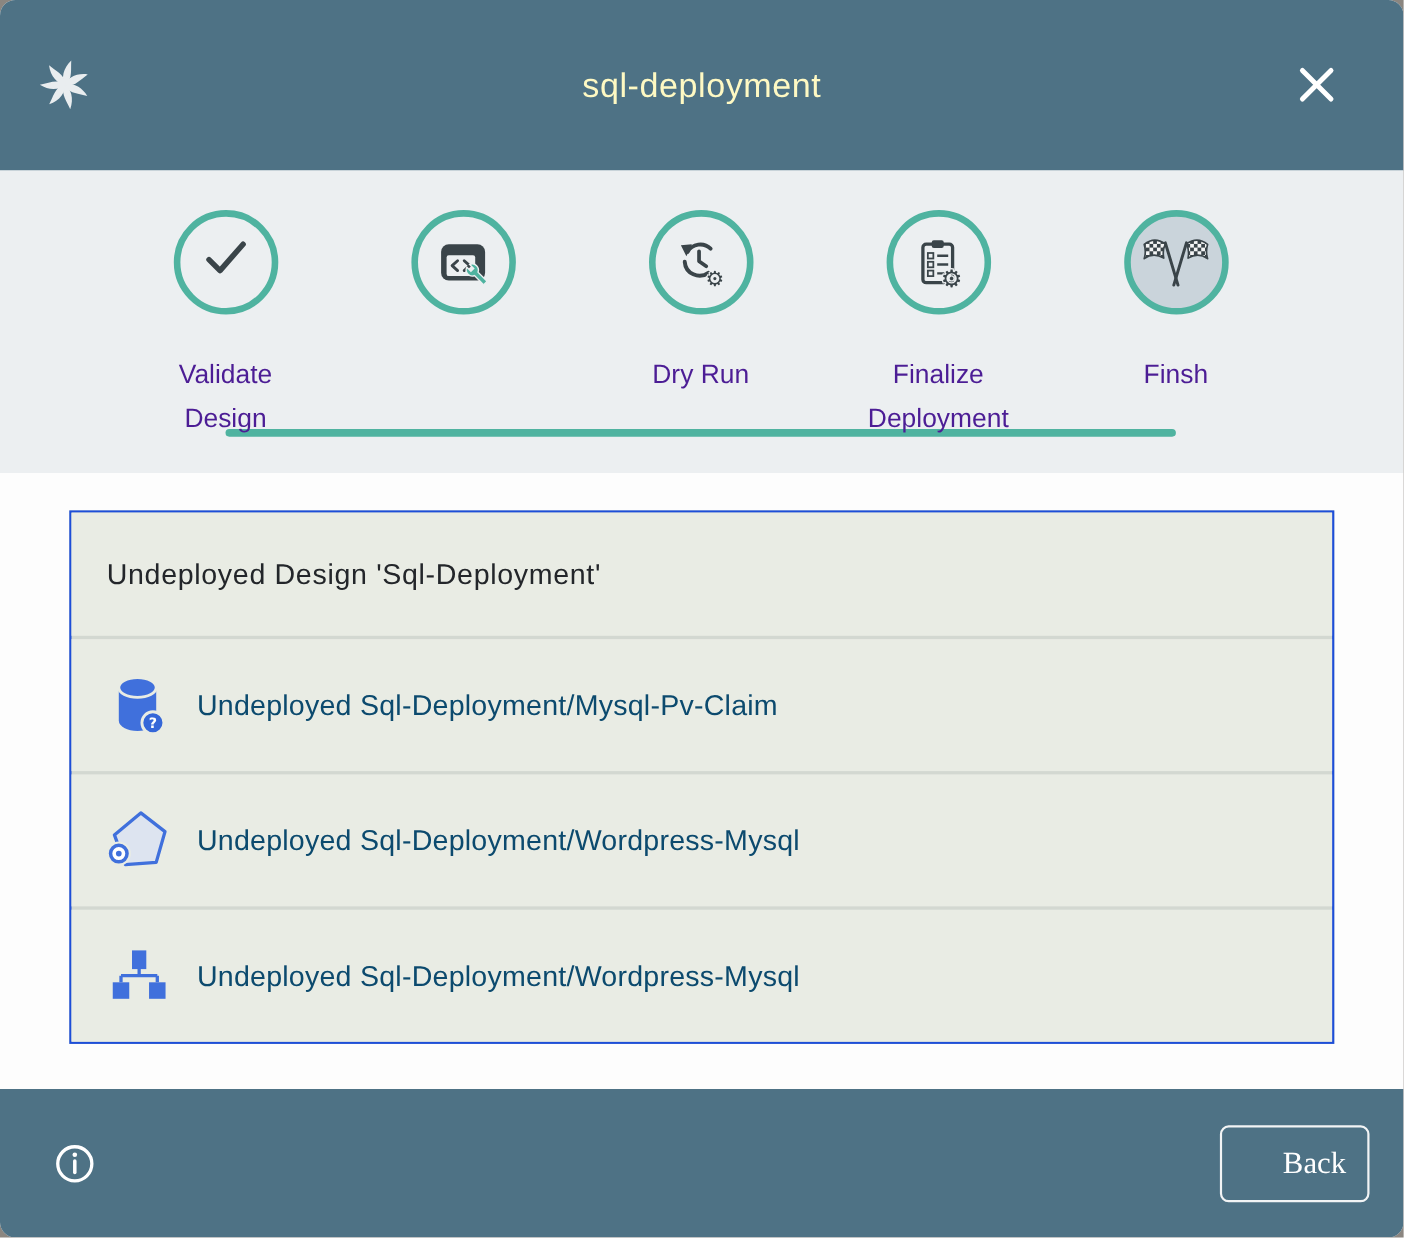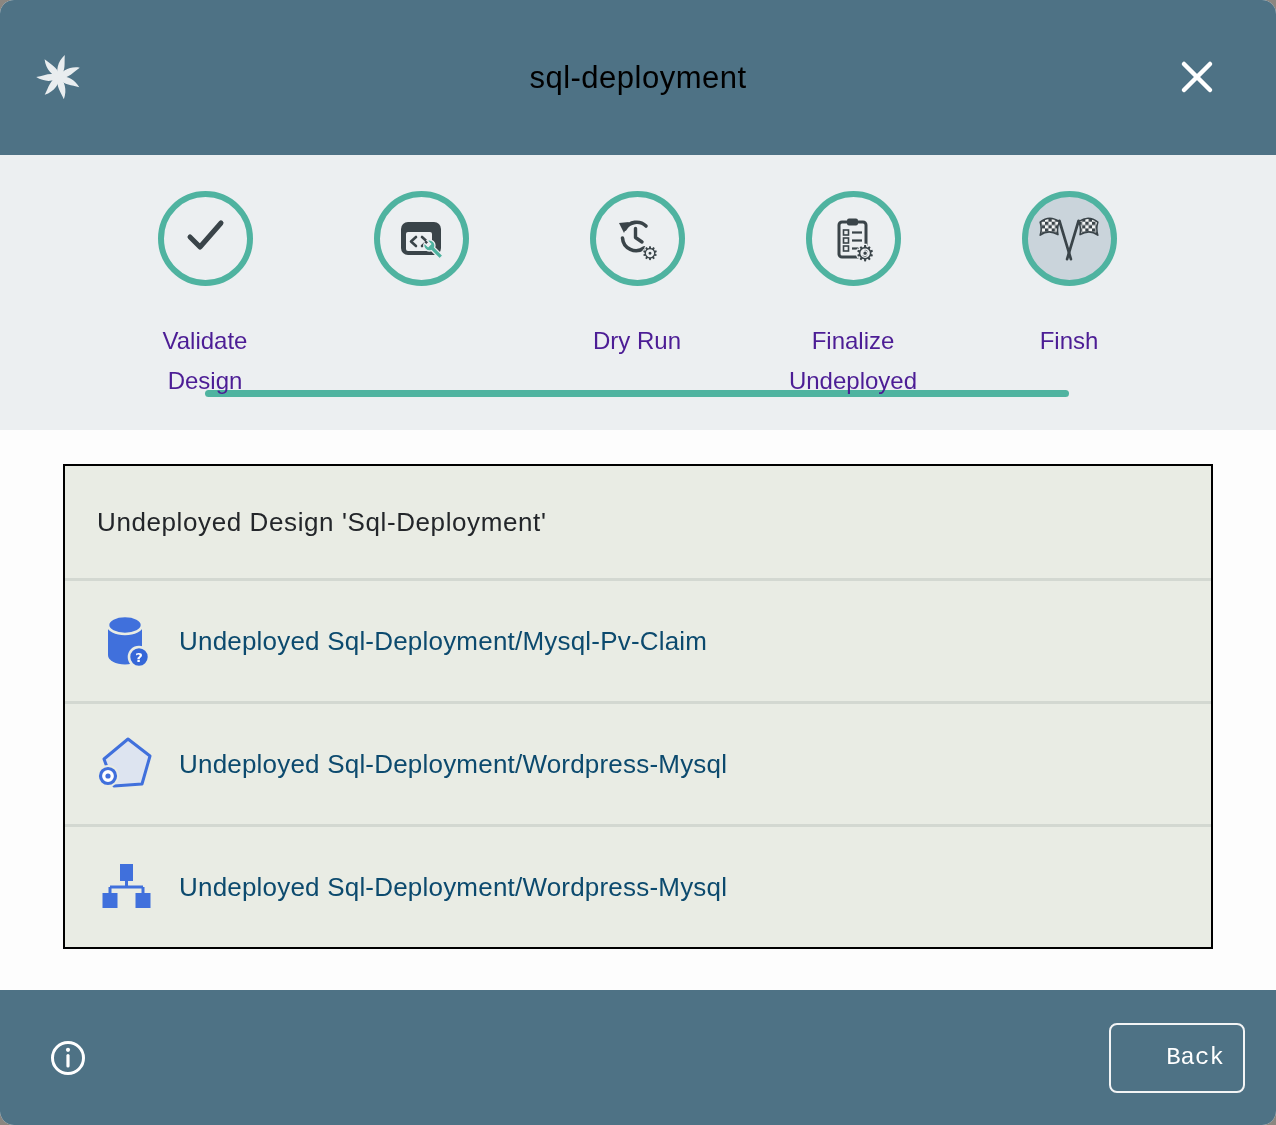--- a/index.html
+++ b/index.html
@@ -19,21 +19,21 @@
   }
   
   .header {
     height: 155px; flex: none;
     background: #4e7285;
     position: relative;
     display: flex; align-items: center; justify-content: center;
   }
   .logo { position: absolute; left: 30px; top: 48px; width: 58px; height: 58px; }
   .title {
-    color: #000000; font-size: 31px; letter-spacing: 0.5px;
+    color: #fef9c3; font-size: 31px; letter-spacing: 0.5px;
   }
   .close-btn {
     position: absolute; right: 57px; top: 55px;
     width: 44px; height: 44px;
     background: none; border: none; cursor: pointer; padding: 0;
   }
   
   .stepper {
     height: 275px; flex: none;
     background: #eceff1;
@@ -60,21 +60,21 @@
   .step.active .step-circle { background: #cad4db; }
   .step-label {
     margin-top: 35px;
     font-size: 24px; line-height: 40px; color: #4c1d95;
     text-align: center; white-space: pre-line;
   }
   .glyph-check { font-size: 52px; color: #3a4449; font-weight: bold; line-height: 1; }
   
   .content { flex: 1; background: #fdfdfd; padding: 34px 63px 0 63px; }
   .panel {
-    border: 2px solid #000000;
+    border: 2px solid #1d4ed8;
     background: #d3d8d1;
     display: flex; flex-direction: column; gap: 3px;
   }
   .row {
     background: #e9ece4;
     height: 120px;
     display: flex; align-items: center;
     padding-left: 32px;
   }
   .row.header-row { height: 112px; }
@@ -84,21 +84,21 @@
   
   .footer {
     height: 135px; flex: none;
     background: #4e7285;
     display: flex; align-items: center;
     padding: 0 31px 0 48px;
   }
   .spacer { flex: 1; }
   .btn {
     height: 70px; border-radius: 8px;
-    font-size: 24px; font-family: Liberation Mono, monospace;
+    font-size: 28px; font-family: Liberation Serif, serif;
     color: #ffffff; cursor: pointer;
     display: flex; align-items: center; justify-content: center; padding-left: 36px;
   }
   .btn-back {
     width: 136px;
     background: transparent;
     border: 2px solid #f2f4f5;
   }
   .btn-finish {
     width: 148px;
@@ -186,21 +186,21 @@
             <rect x="14.5" y="15" width="5" height="5" fill="none" stroke="#3a4449" stroke-width="1.6"></rect>
             <line x1="23" y1="17.5" x2="33" y2="17.5" stroke="#3a4449" stroke-width="2.2"></line>
             <rect x="14.5" y="23" width="5" height="5" fill="none" stroke="#3a4449" stroke-width="1.6"></rect>
             <line x1="23" y1="25.5" x2="33" y2="25.5" stroke="#3a4449" stroke-width="2.2"></line>
             <rect x="14.5" y="31" width="5" height="5" fill="none" stroke="#3a4449" stroke-width="1.6"></rect>
             <line x1="23" y1="33.5" x2="33" y2="33.5" stroke="#3a4449" stroke-width="2.2"></line>
             <text x="36" y="46" text-anchor="middle" font-family="DejaVu Sans, sans-serif" font-size="22" fill="#3a4449" stroke="#eceff1" stroke-width="2.4" paint-order="stroke">⚙</text>
           </svg>
         </div>
         <div class="step-label">Finalize
-Undeployed</div>
+Deployment</div>
       </div>
 
       <div class="step active">
         <div class="step-circle">
           <svg viewBox="0 0 64 50" width="62" height="48">
             <defs>
               <pattern id="chk" width="7" height="7" patternUnits="userSpaceOnUse">
                 <rect width="7" height="7" fill="#f4f5f5"></rect>
                 <rect width="3.5" height="3.5" fill="#3a4449"></rect>
                 <rect x="3.5" y="3.5" width="3.5" height="3.5" fill="#3a4449"></rect>

